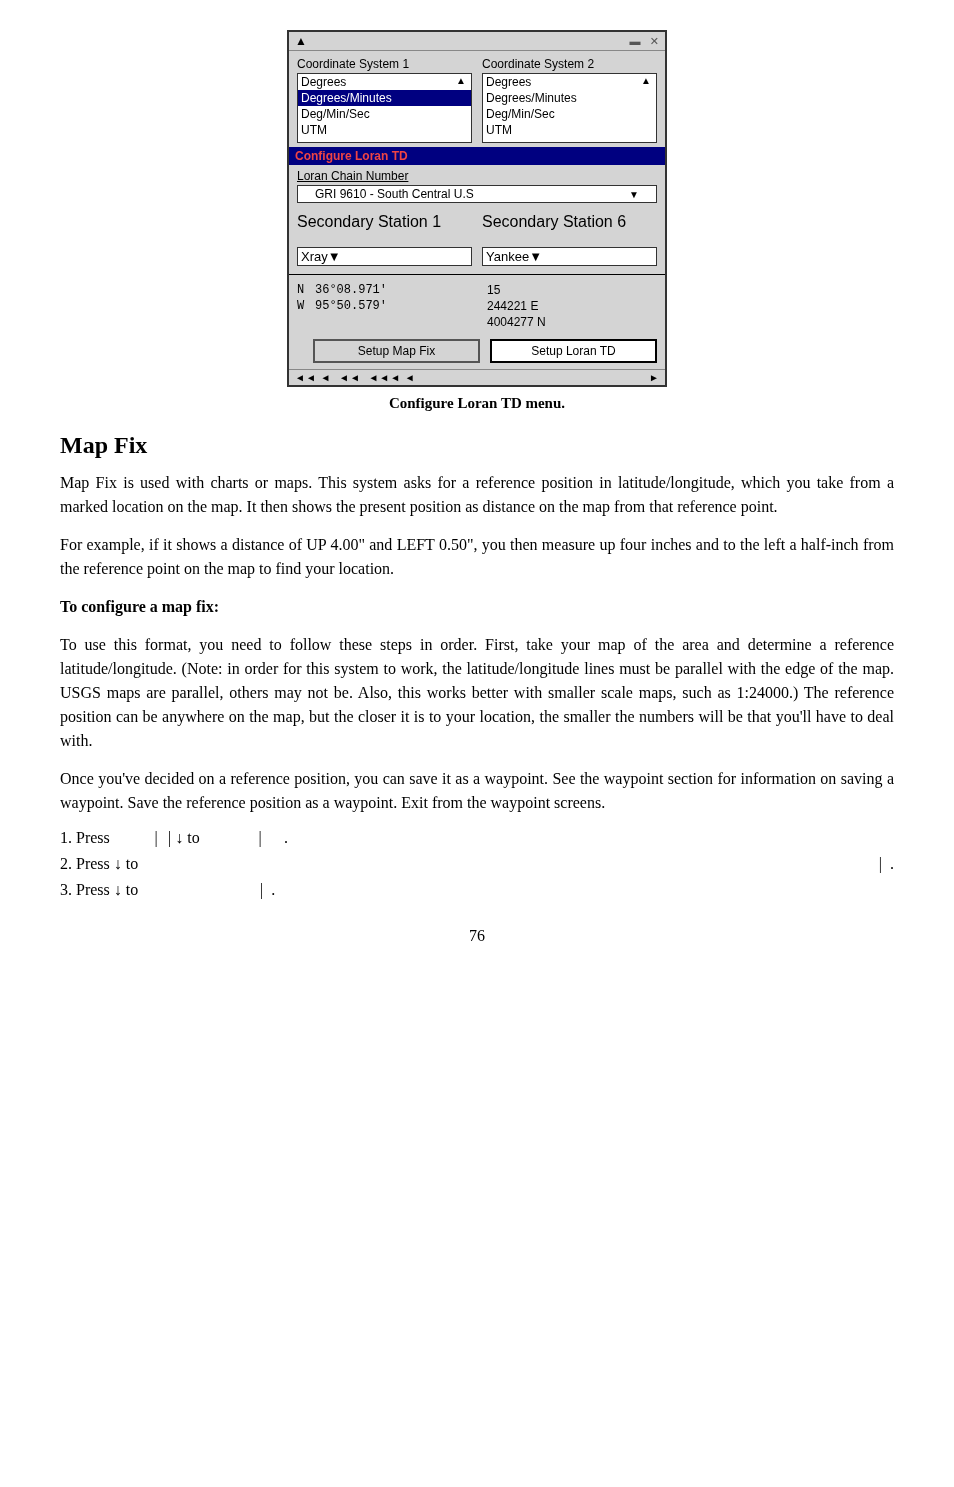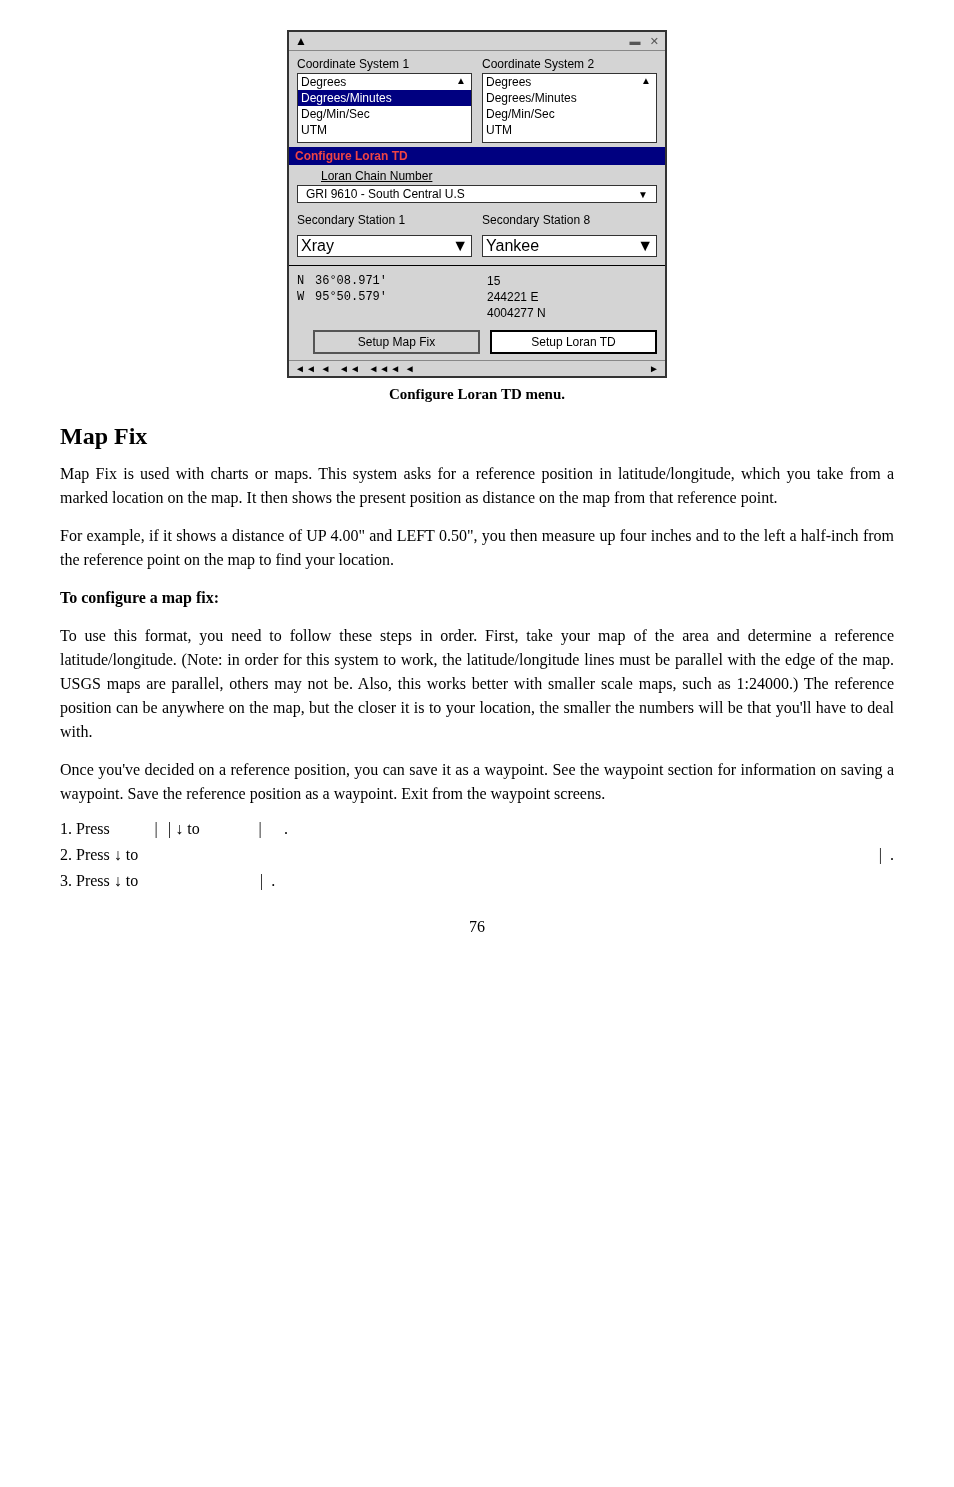--- a/index.html
+++ b/index.html
@@ -95,35 +95,34 @@
     }
 
     .loran-chain-section {
       padding: 4px 8px 4px 8px;
     }
 
     .section-label {
       font-size: 12px;
       margin-bottom: 2px;
       text-decoration: underline;
-      margin-left: 24px;
     }
 
     .dropdown-row {
       display: flex;
       align-items: center;
       gap: 4px;
       margin-bottom: 4px;
     }
 
     .dropdown-full {
       flex: 1;
       border: 1px solid #333;
       background: #fff;
-      padding: 1px 8px;
+      padding: 1px 17px;
       font-size: 12px;
       display: flex;
       justify-content: space-between;
       align-items: center;
     }
 
     .dropdown-arrow {
       font-size: 10px;
     }
 
@@ -131,33 +130,31 @@
       padding: 2px 8px 4px 8px;
       display: flex;
       gap: 10px;
     }
 
     .secondary-col {
       flex: 1;
     }
 
     .secondary-label {
-      font-size: 12px;
-      margin-bottom: 8px;
+      font-size: 16px;
+      margin-bottom: 16px;
     }
 
     .secondary-dropdown {
       border: 1px solid #333;
       background: #fff;
       padding: 1px 3px;
-      font-size: 16px;
-      display: flex;
-      justify-content: space-between;
+      font-size: 13px;
+      display: flex;
       align-items: center;
-      gap: 37px;
     }
 
     .coords-data-section {
       padding: 4px 8px 2px 8px;
       display: flex;
       gap: 20px;
     }
 
     .coords-left {
       flex: 1;
@@ -343,21 +340,21 @@
 
       <div class="secondary-section">
         <div class="secondary-col">
           <div class="secondary-label">Secondary Station 1</div>
           <div class="secondary-dropdown">
             <span>Xray</span>
             <span>▼</span>
           </div>
         </div>
         <div class="secondary-col">
-          <div class="secondary-label">Secondary Station 8</div>
+          <div class="secondary-label">Secondary Station 6</div>
           <div class="secondary-dropdown">
             <span>Yankee</span>
             <span>▼</span>
           </div>
         </div>
       </div>
 
       <hr class="divider-line">
 
       <div class="coords-data-section">

